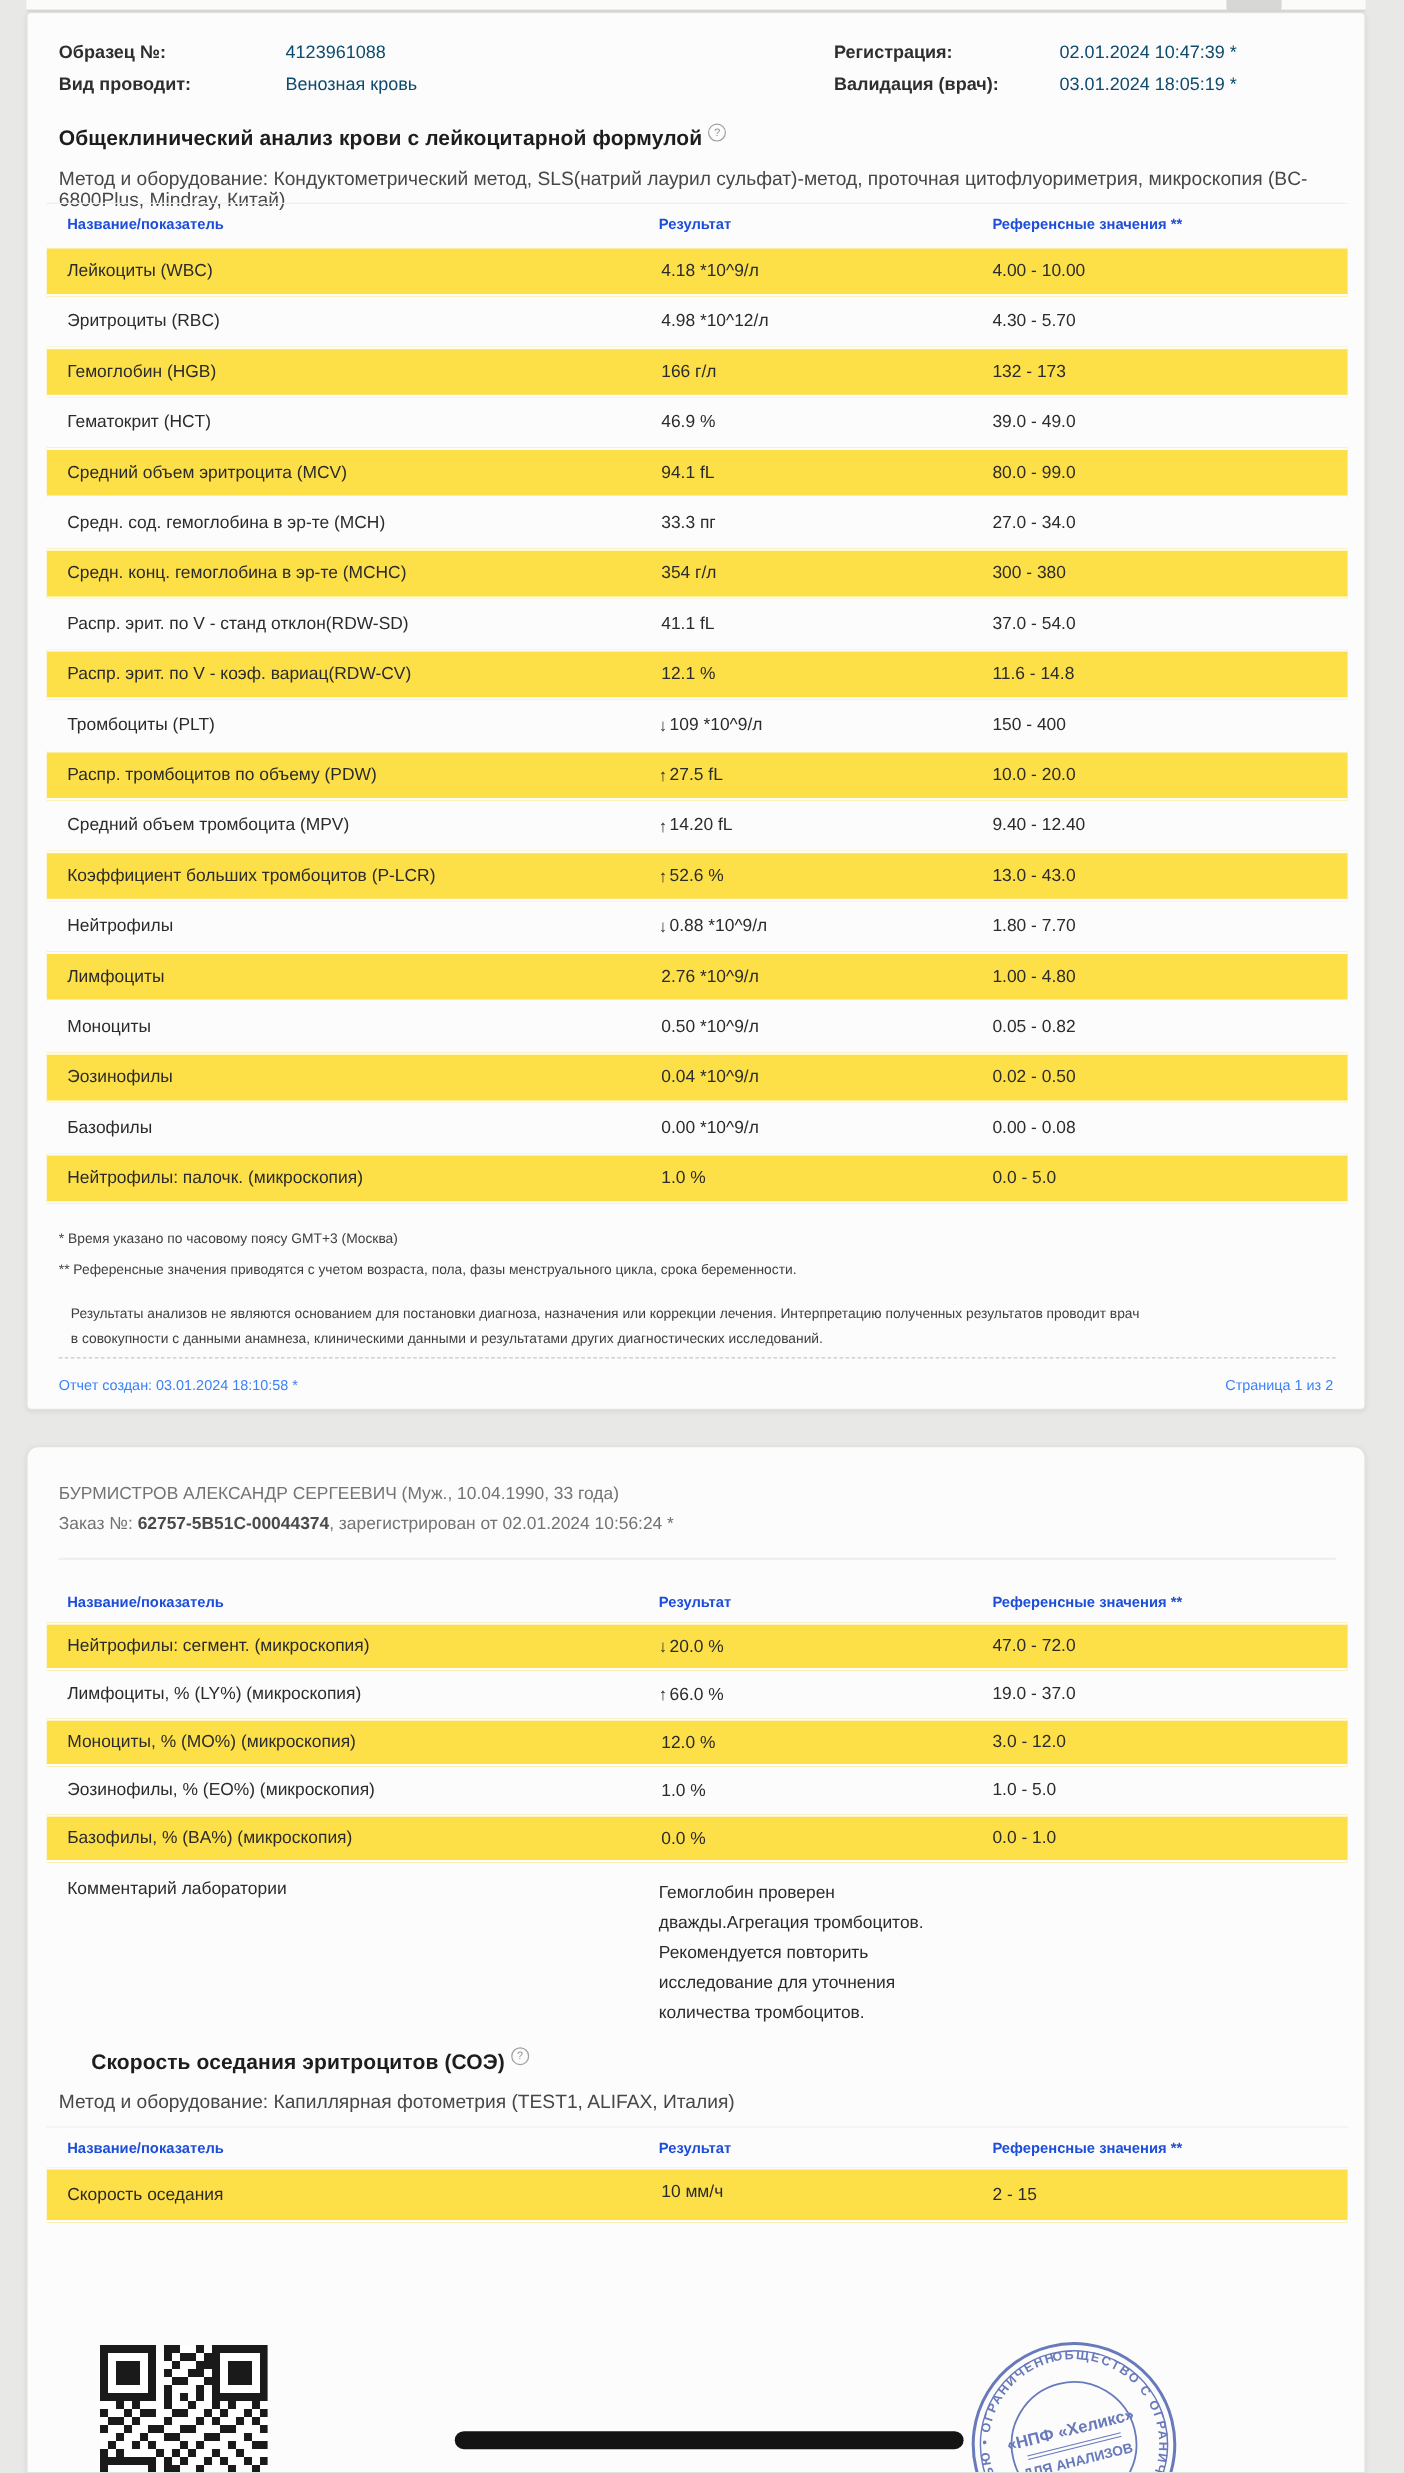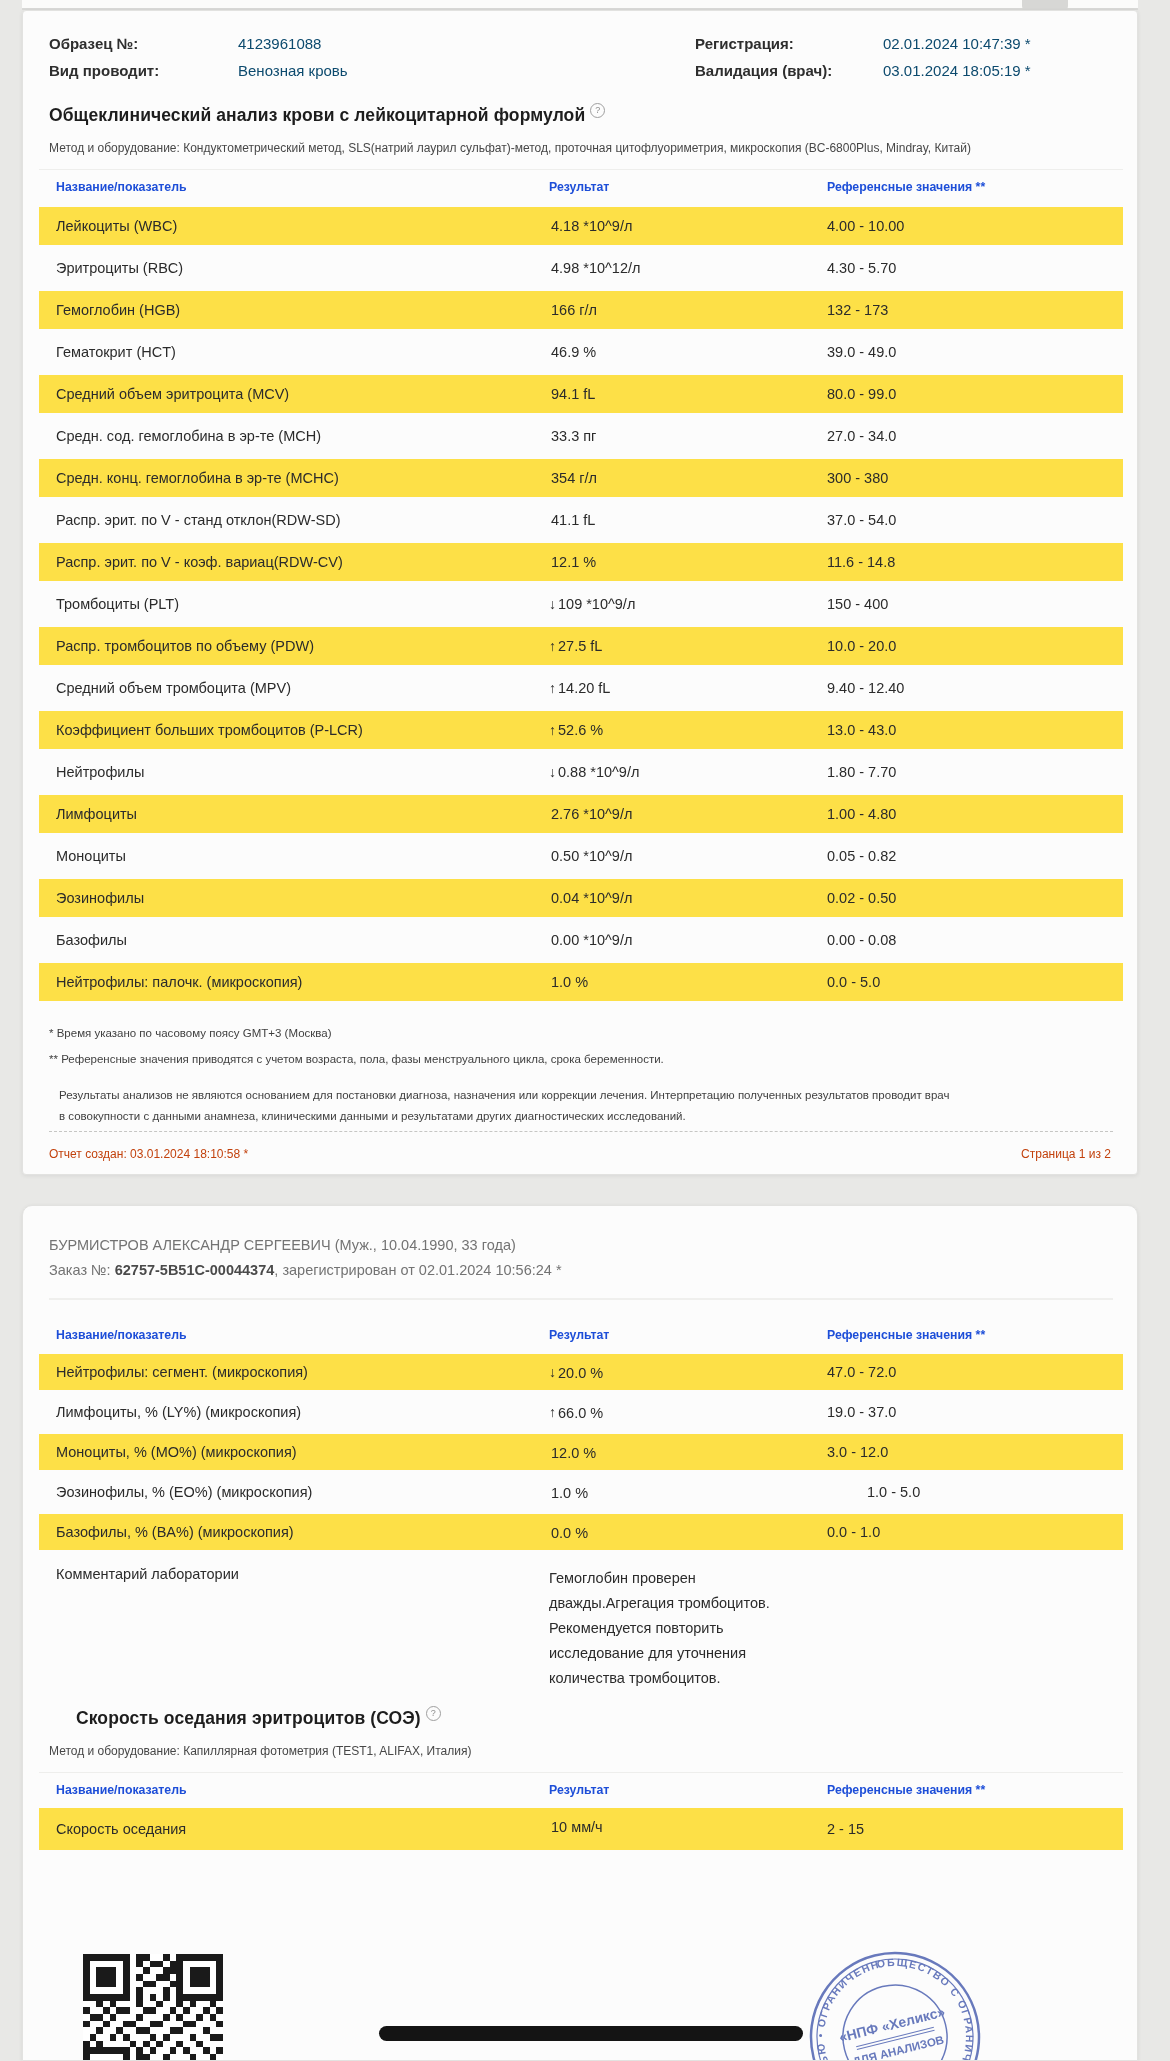--- a/index.html
+++ b/index.html
@@ -19,36 +19,36 @@
 
   .abs{position:absolute;}
   .lbl{font-weight:bold;font-size:15px;color:#2e2e2e;}
   .val{font-size:15px;color:#0c4a6e;}
   .section-title{font-weight:bold;font-size:17.5px;color:#1d1d1d;letter-spacing:0.1px;}
   .info-sup{
     display:inline-block;width:13px;height:13px;border:1px solid #9f9f9f;border-radius:50%;
     color:#8d8d8d;font-size:9px;line-height:13px;text-align:center;vertical-align:8px;margin-left:5px;
     font-weight:normal;
   }
-  .method{font-size:12px;color:#474747;}
+  .method{font-size:16px;color:#474747;}
 
   .thead-row{position:absolute;left:16px;width:1084px;height:34px;border-top:1px solid #eeeeec;}
   .thead-row span{position:absolute;top:0;line-height:34px;font-size:12.3px;font-weight:bold;color:#1d4ed8;}
   .trow{position:absolute;left:16px;width:1084px;height:42px;}
   .trow.alt{background:#fde047;box-shadow:inset 0 2px 0 #fcfcfc, inset 0 -2px 0 #fcfcfc;}
   .trow span{position:absolute;top:0;line-height:42px;font-size:14.5px;color:#2b2b2b;white-space:nowrap;}
   .c-name{left:17px;}
   .c-res{left:510px;}
   .c-ref{left:788px;}
   .flag{font-size:14px;margin-right:2px;}
 
   .footnote{font-size:11.5px;color:#3f3f3f;}
   .disclaimer{font-size:11.5px;color:#3f3f3f;line-height:21px;white-space:pre-line;width:1050px;}
   .dash-div{border-top:1px dashed #c6c6c4;width:1064px;}
-  .pg-footer{font-size:12px;color:#c2410c;}
+  .pg-footer{font-size:12px;color:#3b82f6;}
 
   .patient{font-size:14.5px;color:#737373;}
   .order{font-size:14.5px;color:#737373;}
   .order b{color:#4a4a4a;}
   .solid-div{border-top:2px solid #efefed;width:1064px;}
 
   .comment-label{font-size:14.5px;color:#2b2b2b;}
   .comment-text{font-size:14.5px;color:#2b2b2b;line-height:25px;white-space:pre-line;width:340px;}
 
   .qr-wrap{position:absolute;left:60px;top:748px;width:140px;height:140px;}
@@ -212,21 +212,21 @@
         <span class="c-ref" style="line-height:40px;">19.0 - 37.0</span>
       </div>
     <div class="trow alt" style="top:226px;height:40px;">
         <span class="c-name" style="line-height:40px;">Моноциты, % (MO%) (микроскопия)</span>
         <span class="c-res" style="line-height:40px;"><i class="flag"></i><span>12.0 %</span></span>
         <span class="c-ref" style="line-height:40px;">3.0 - 12.0</span>
       </div>
     <div class="trow" style="top:266px;height:40px;">
         <span class="c-name" style="line-height:40px;">Эозинофилы, % (EO%) (микроскопия)</span>
         <span class="c-res" style="line-height:40px;"><i class="flag"></i><span>1.0 %</span></span>
-        <span class="c-ref" style="line-height:40px;margin-left:40px;">1.0 - 5.0</span>
+        <span class="c-ref" style="line-height:40px;">1.0 - 5.0</span>
       </div>
     <div class="trow alt" style="top:306px;height:40px;">
         <span class="c-name" style="line-height:40px;">Базофилы, % (BA%) (микроскопия)</span>
         <span class="c-res" style="line-height:40px;"><i class="flag"></i><span>0.0 %</span></span>
         <span class="c-ref" style="line-height:40px;">0.0 - 1.0</span>
       </div>
 
     <span class="abs comment-label" style="left:33px;top:360px;">Комментарий лаборатории</span>
     <div class="abs comment-text" style="left:526px;top:360px;">Гемоглобин проверен
 дважды.Агрегация тромбоцитов.

